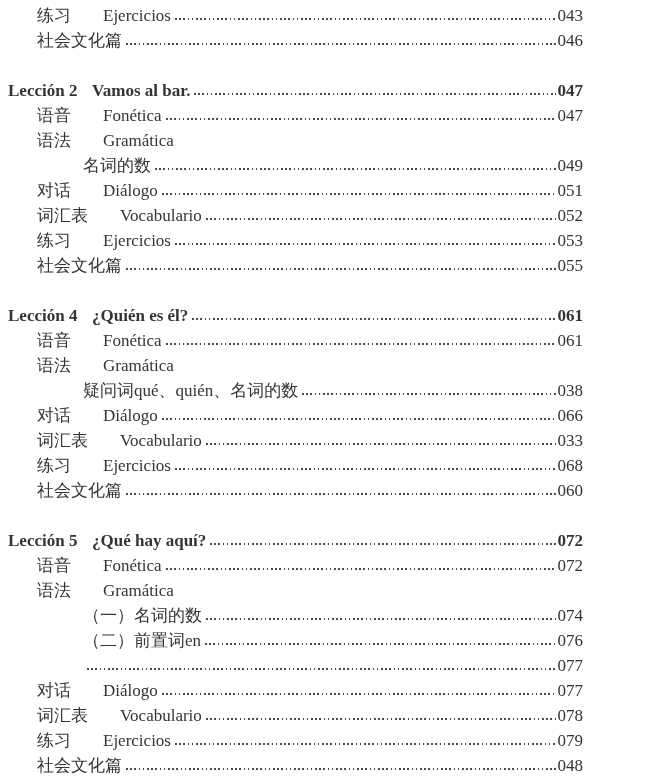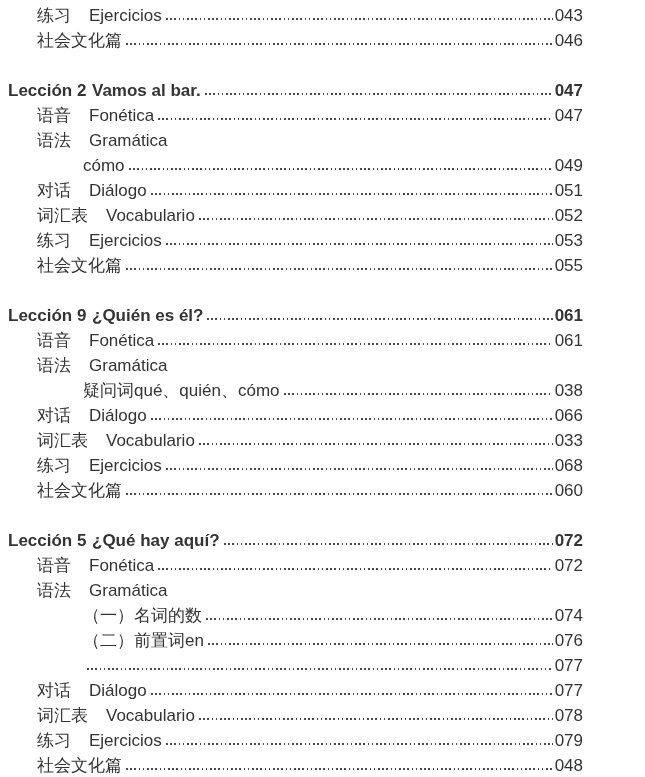--- a/index.html
+++ b/index.html
@@ -11,38 +11,38 @@
   html, body {
     width: 645px;
     height: 777px;
     background: var(--bg);
     overflow: hidden;
   }
   .page {
     width: 593px;
     height: 777px;
     padding: 3px 10px 12px 8px;
-    font-family: Liberation Sans, sans-serif;
+    font-family: Liberation Serif, serif;
     font-size: 17px;
     color: var(--text);
   }
   .row {
     display: flex;
     height: 25px;
     line-height: 25px;
     white-space: nowrap;
     align-items: stretch;
   }
   .h { font-weight: bold; }
   .h .label {
     min-width: 84px;
   }
   .lvl2 { padding-left: 29px; }
   .lvl3 { padding-left: 75px; }
-  .es { margin-left: 18px; }
+  .es { margin-left: 32px; }
   .leader {
     flex: 1;
     height: 2px;
     align-self: flex-end;
     margin: 0 2px 8px 4px;
     background-image: repeating-linear-gradient(
       to right,
       var(--dot) 0px, var(--dot) 1.6px,
       transparent 1.6px, transparent 4.2px
     );
@@ -79,21 +79,21 @@
     <span class="zh">语音</span>
     <span class="es">Fonética</span>
     <span class="leader"></span>
     <span class="page-num">047</span>
   </div>
   <div class="row lvl2">
     <span class="zh">语法</span>
     <span class="es">Gramática</span>
   </div>
   <div class="row lvl3">
-    <span>cómo</span>
+    <span>名词的数</span>
     <span class="leader"></span>
     <span class="page-num">049</span>
   </div>
   <div class="row lvl2">
     <span class="zh">对话</span>
     <span class="es">Diálogo</span>
     <span class="leader"></span>
     <span class="page-num">051</span>
   </div>
   <div class="row lvl2">
@@ -110,37 +110,37 @@
   </div>
   <div class="row lvl2">
     <span class="zh">社会文化篇</span>
     <span class="leader"></span>
     <span class="page-num">055</span>
   </div>
 
   <div class="spacer"></div>
 
   <div class="row h">
-    <span class="label">Lección 9</span>
+    <span class="label">Lección 4</span>
     <span>¿Quién es él?</span>
     <span class="leader"></span>
     <span class="page-num">061</span>
   </div>
   <div class="row lvl2">
     <span class="zh">语音</span>
     <span class="es">Fonética</span>
     <span class="leader"></span>
     <span class="page-num">061</span>
   </div>
   <div class="row lvl2">
     <span class="zh">语法</span>
     <span class="es">Gramática</span>
   </div>
   <div class="row lvl3">
-    <span>疑问词qué、quién、cómo</span>
+    <span>疑问词qué、quién、名词的数</span>
     <span class="leader"></span>
     <span class="page-num">038</span>
   </div>
   <div class="row lvl2">
     <span class="zh">对话</span>
     <span class="es">Diálogo</span>
     <span class="leader"></span>
     <span class="page-num">066</span>
   </div>
   <div class="row lvl2">

